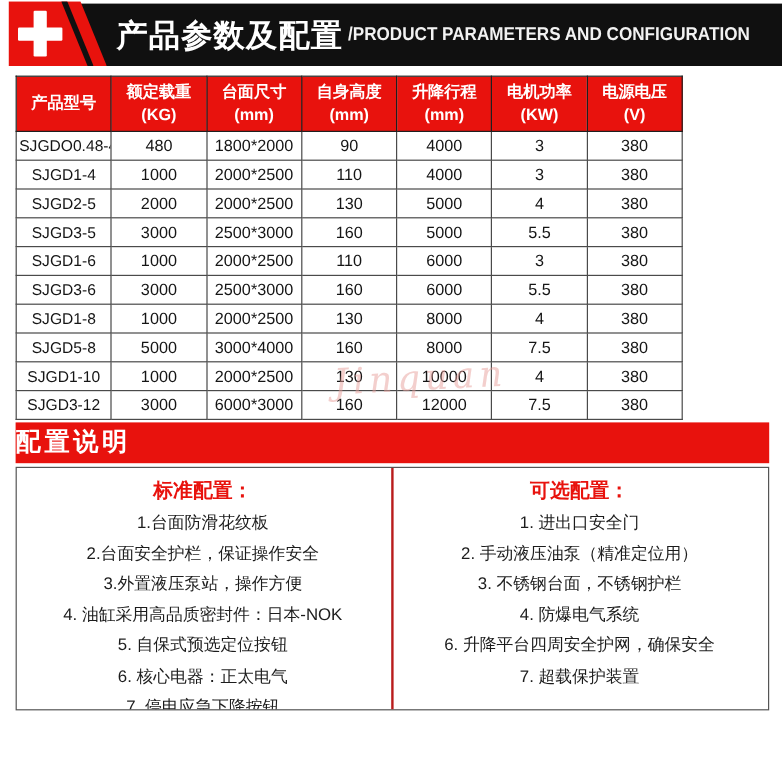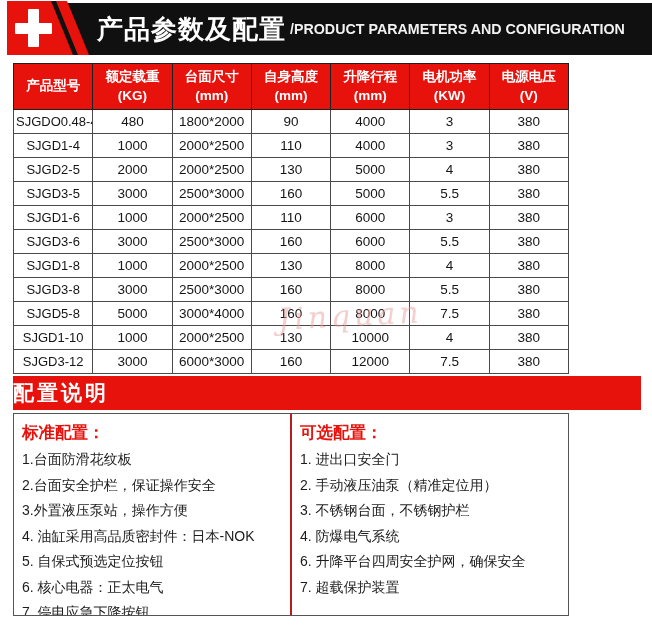--- a/index.html
+++ b/index.html
@@ -120,25 +120,26 @@
     background: var(--red);
     color: #ffffff;
     font-size: 21px;
     font-weight: bold;
     letter-spacing: 3px;
     line-height: 34px;
   }
 
   
   .config-section {
-    width: 556px;
+    width: 628px;
     margin: 3px 0 0 13px;
     height: 203px;
     display: flex;
     border: 1px solid #555555;
+    text-align: center;
   }
   .config-box { flex: 1; padding: 7px 10px 0 8px; overflow: hidden; }
   .config-box.right { border-left: 2px solid #b91c1c; }
   .config-title {
     color: var(--red);
     font-weight: bold;
     font-size: 16.5px;
     margin: 1px 0 3px 0;
   }
   .config-list { list-style: none; margin: 0; padding: 0; }
@@ -234,29 +235,20 @@
           <td>5.5</td>
           <td>380</td>
         </tr>
         <tr>
           <td>SJGD1-8</td>
           <td>1000</td>
           <td>2000*2500</td>
           <td>130</td>
           <td>8000</td>
           <td>4</td>
-          <td>380</td>
-        </tr>
-        <tr>
-          <td>SJGD3-8</td>
-          <td>3000</td>
-          <td>2500*3000</td>
-          <td>160</td>
-          <td>8000</td>
-          <td>5.5</td>
           <td>380</td>
         </tr>
         <tr>
           <td>SJGD5-8</td>
           <td>5000</td>
           <td>3000*4000</td>
           <td>160</td>
           <td>8000</td>
           <td>7.5</td>
           <td>380</td>

